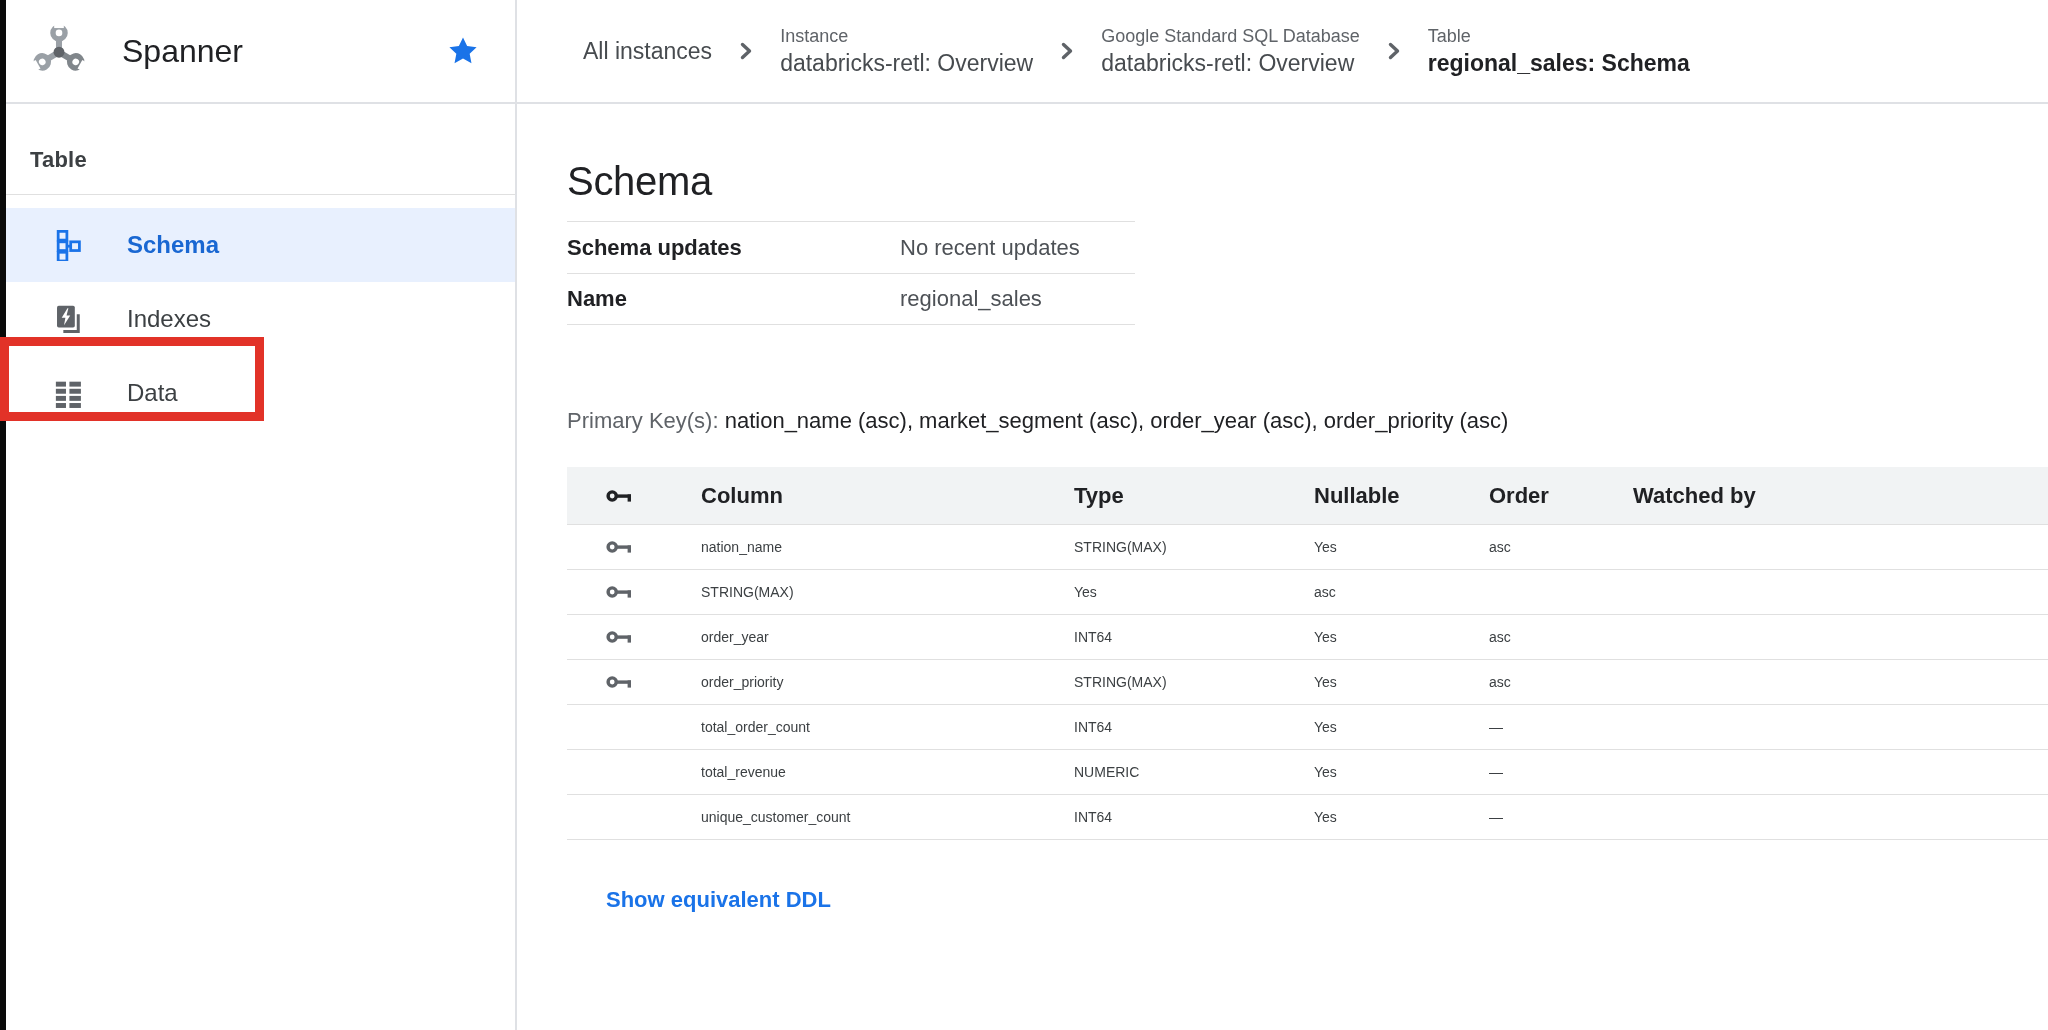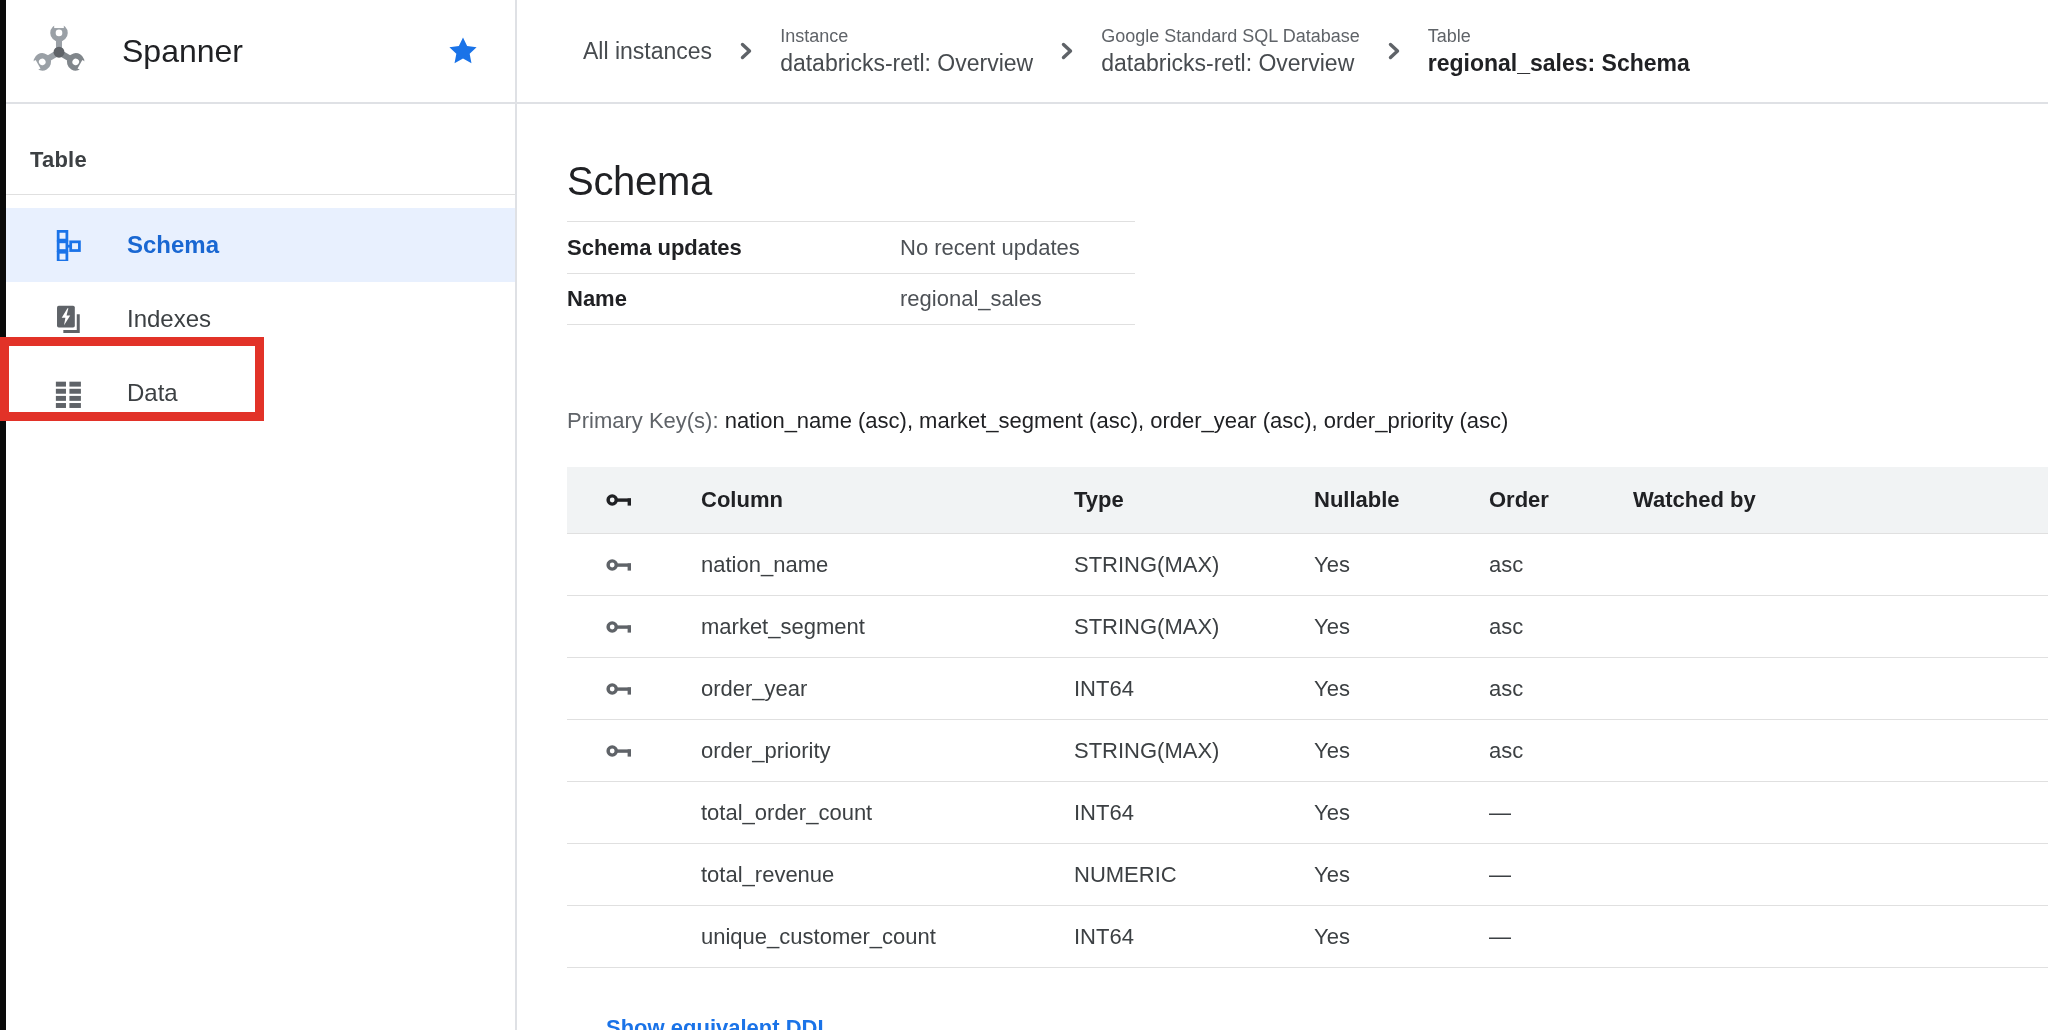--- a/index.html
+++ b/index.html
@@ -80,25 +80,25 @@
   .pk-label { color: #5f6368; }
   .pk-values { color: #202124; }
 
   .schema-table { margin-top: 33px; width: 1481px; }
   .t-row {
     display: grid;
     grid-template-columns: 134px 373px 240px 175px 144px 1fr;
     align-items: center;
   }
   .t-head {
-    height: 67px; background: var(--header_bg, #f1f3f4);
+    height: 58px; background: var(--header_bg, #f1f3f4);
     border-bottom: 1px solid #e0e0e0;
     font-size: 22px; font-weight: bold; color: #202124;
   }
-  .t-body-row { height: 62px; border-bottom: 1px solid #e0e0e0; font-size: 22px; color: #3c4043; }
+  .t-body-row { height: 45px; border-bottom: 1px solid #e0e0e0; font-size: 14px; color: #3c4043; }
   .cell-key { padding-left: 39px; display: flex; align-items: center; }
   .key-icon { width: 30px; height: 18px; color: #5f6368; }
   .t-head .key-icon { color: #202124; }
 
   .ddl-link {
     display: inline-block; margin-top: 47px; margin-left: 39px;
     font-size: 22px; font-weight: bold; color: var(--accent_blue, #1a73e8);
     text-decoration: none; cursor: pointer;
   }
 </style>
@@ -270,21 +270,20 @@
   </div>
 
   <div class="t-row t-body-row">
     <div class="cell-key">
       <svg class="key-icon" viewBox="0 0 30 18">
         <circle cx="6.2" cy="9" r="4.1" fill="none" stroke="currentColor" stroke-width="3.4"></circle>
         <rect x="10.5" y="7.4" width="14.5" height="3.4" fill="currentColor"></rect>
         <rect x="21.6" y="7.4" width="3.4" height="7.2" fill="currentColor"></rect>
       </svg>
     </div>
-    <div class="c-column">market_segment</div>
     <div class="c-type">STRING(MAX)</div>
     <div class="c-nullable">Yes</div>
     <div class="c-order">asc</div>
     <div class="c-watched"></div>
   </div>
 
   <div class="t-row t-body-row">
     <div class="cell-key">
       <svg class="key-icon" viewBox="0 0 30 18">
         <circle cx="6.2" cy="9" r="4.1" fill="none" stroke="currentColor" stroke-width="3.4"></circle>

